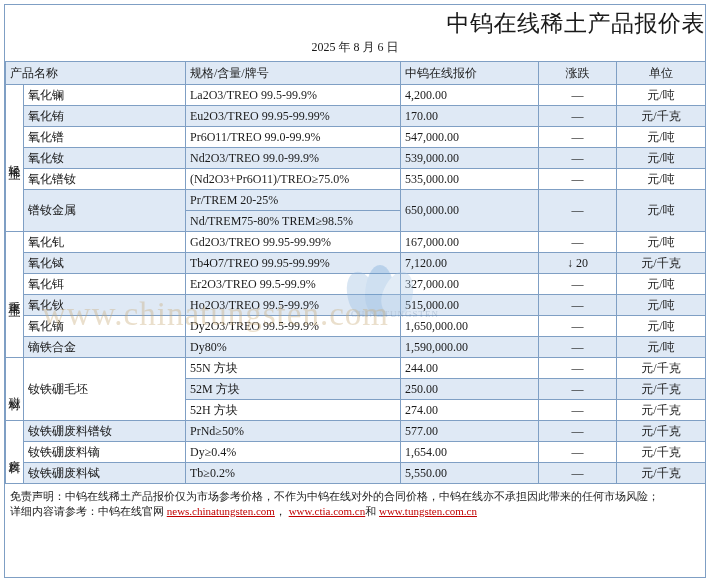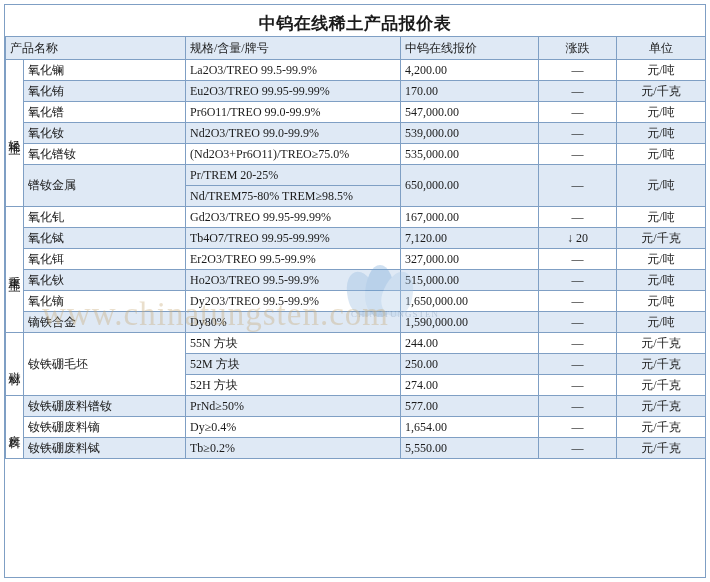--- a/index.html
+++ b/index.html
@@ -17,24 +17,25 @@
     width:702px;height:574px;
     border:1px solid #7f9fc4;
     box-sizing:border-box;
     background:#ffffff;
   }
   .title-block{
     text-align:center;
     padding-top:7px;
   }
   .title{
-    font-size:17px;
-    font-weight:bold;
+    font-size:23px;
+    font-weight:normal;
     letter-spacing:0.5px;
     line-height:24px;
+    text-align:right;
   }
   .subtitle{
     font-size:12px;
     line-height:22px;
     padding-bottom:3px;
   }
   table{
     border-collapse:collapse;
     width:100%;
     table-layout:fixed;
@@ -117,20 +118,21 @@
     font-size:9px;color:#6b86a6;letter-spacing:1px;
   }
 </style>
 </head>
 <body>
 
 <div class="page">
 
   <div class="title-block">
     <div class="title">中钨在线稀土产品报价表</div>
+    <div class="subtitle">2025 年 8 月 6 日</div>
   </div>
 
   <table>
     <colgroup>
       <col style="width:18px">
       <col style="width:162px">
       <col style="width:215px">
       <col style="width:138px">
       <col style="width:78px">
       <col style="width:89px">
@@ -285,20 +287,29 @@
         <td class="c-name">钕铁硼废料铽</td>
         <td class="c-spec">Tb≥0.2%</td>
         <td class="c-price">5,550.00</td>
         <td class="c-chg">—</td>
         <td class="c-unit">元/千克</td>
       </tr>
 
     </tbody>
   </table>
 
+  <div class="disclaimer">
+    <div>免责声明：中钨在线稀土产品报价仅为市场参考价格，不作为中钨在线对外的合同价格，中钨在线亦不承担因此带来的任何市场风险；</div>
+    <div>
+      <span>详细内容请参考：中钨在线官网</span>
+      <a href="#">news.chinatungsten.com</a><span>，</span>
+      <a href="#">www.ctia.com.cn</a><span>和</span>
+      <a href="#">www.tungsten.com.cn</a>
+    </div>
+  </div>
 </div>
 
 <div class="wm">
   <div class="wm-logo">
     <div class="b1"></div>
       <div class="b2"></div>
       <div class="b3"></div>
     <div class="lbl">CHINATUNGSTEN</div>
   </div>
   <div class="wm-text">www.chinatungsten.com</div>

